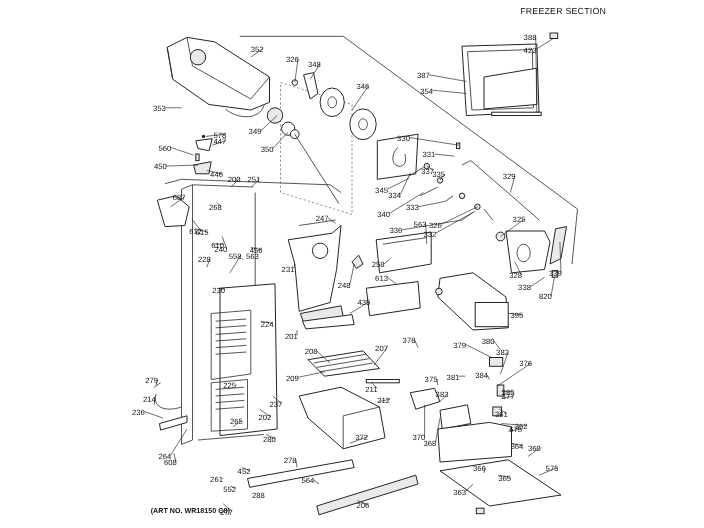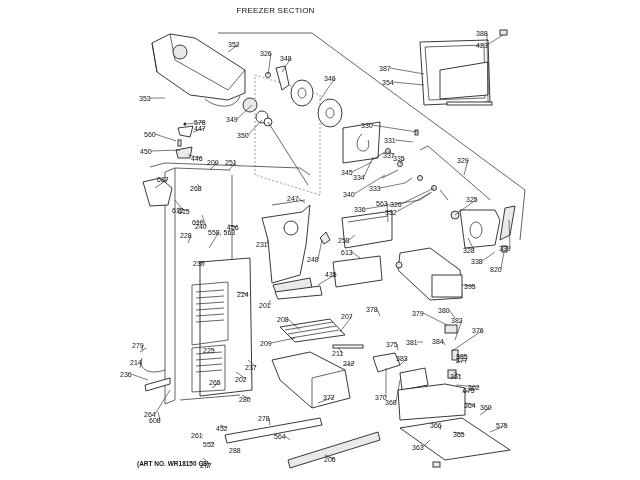--- a/index.html
+++ b/index.html
@@ -1,18 +1,18 @@
 <!DOCTYPE html>
 <html><head>
 <meta charset="utf-8">
 <style>
   html, body { margin: 0; padding: 0; background: #ffffff; }
   body { width: 640px; height: 480px; position: relative; overflow: hidden;
          font-family: "Liberation Sans", sans-serif; color: #111; }
-  #title { position: absolute; top: 6px; left: 0; width: 551px; text-align: center;
+  #title { position: absolute; top: 6px; left: 0; width: 551px; text-align: right;
            font-size: 8px; letter-spacing: 0.2px; }
   svg#diagram { position: absolute; left: 0; top: 0; }
   .lbl { font-family: "Liberation Sans", sans-serif; font-size: 7px; fill: #111; }
   .art { font-family: "Liberation Sans", sans-serif; font-size: 6.5px; font-weight: bold; fill: #111; }
   .part { fill: #fff; stroke: #222; stroke-width: 0.9; }
   .partg { fill: #e9e9e9; stroke: #222; stroke-width: 0.9; }
   .thin { fill: none; stroke: #222; stroke-width: 0.7; }
   .dash { fill: none; stroke: #555; stroke-width: 0.6; stroke-dasharray: 2 2; }
   .lead { stroke: #222; stroke-width: 0.6; fill: none; }
   .dot { fill: #222; }

